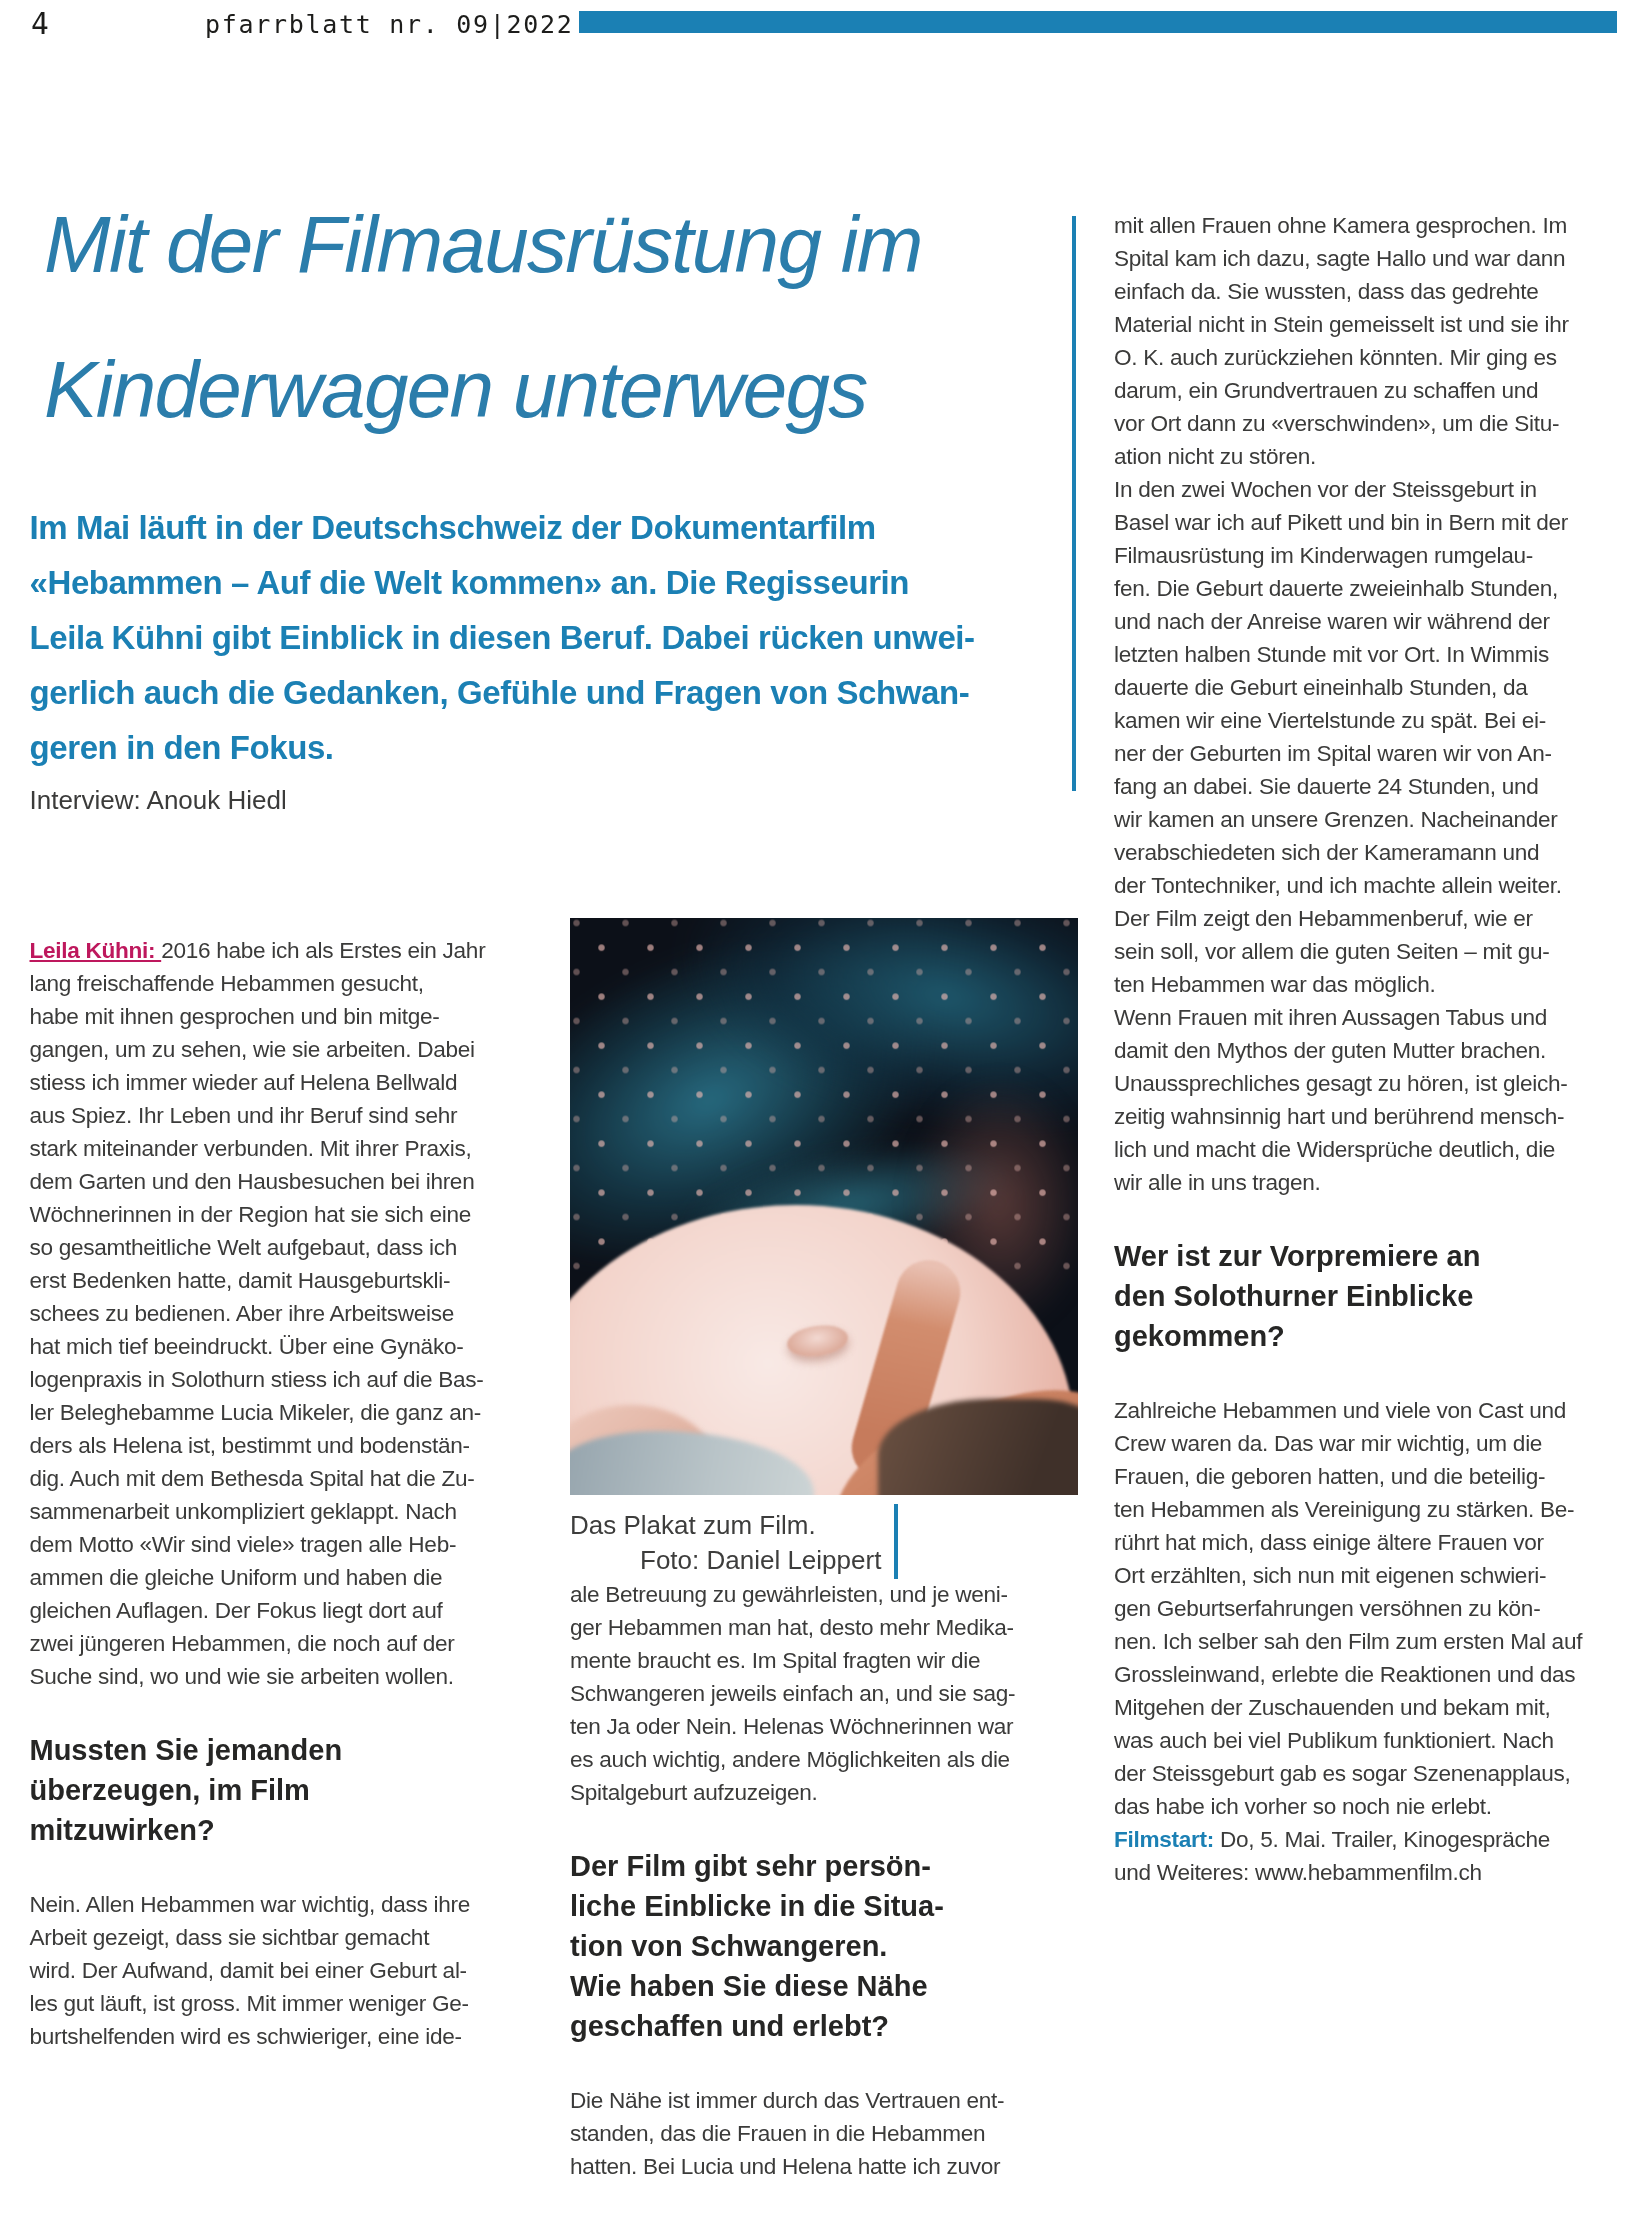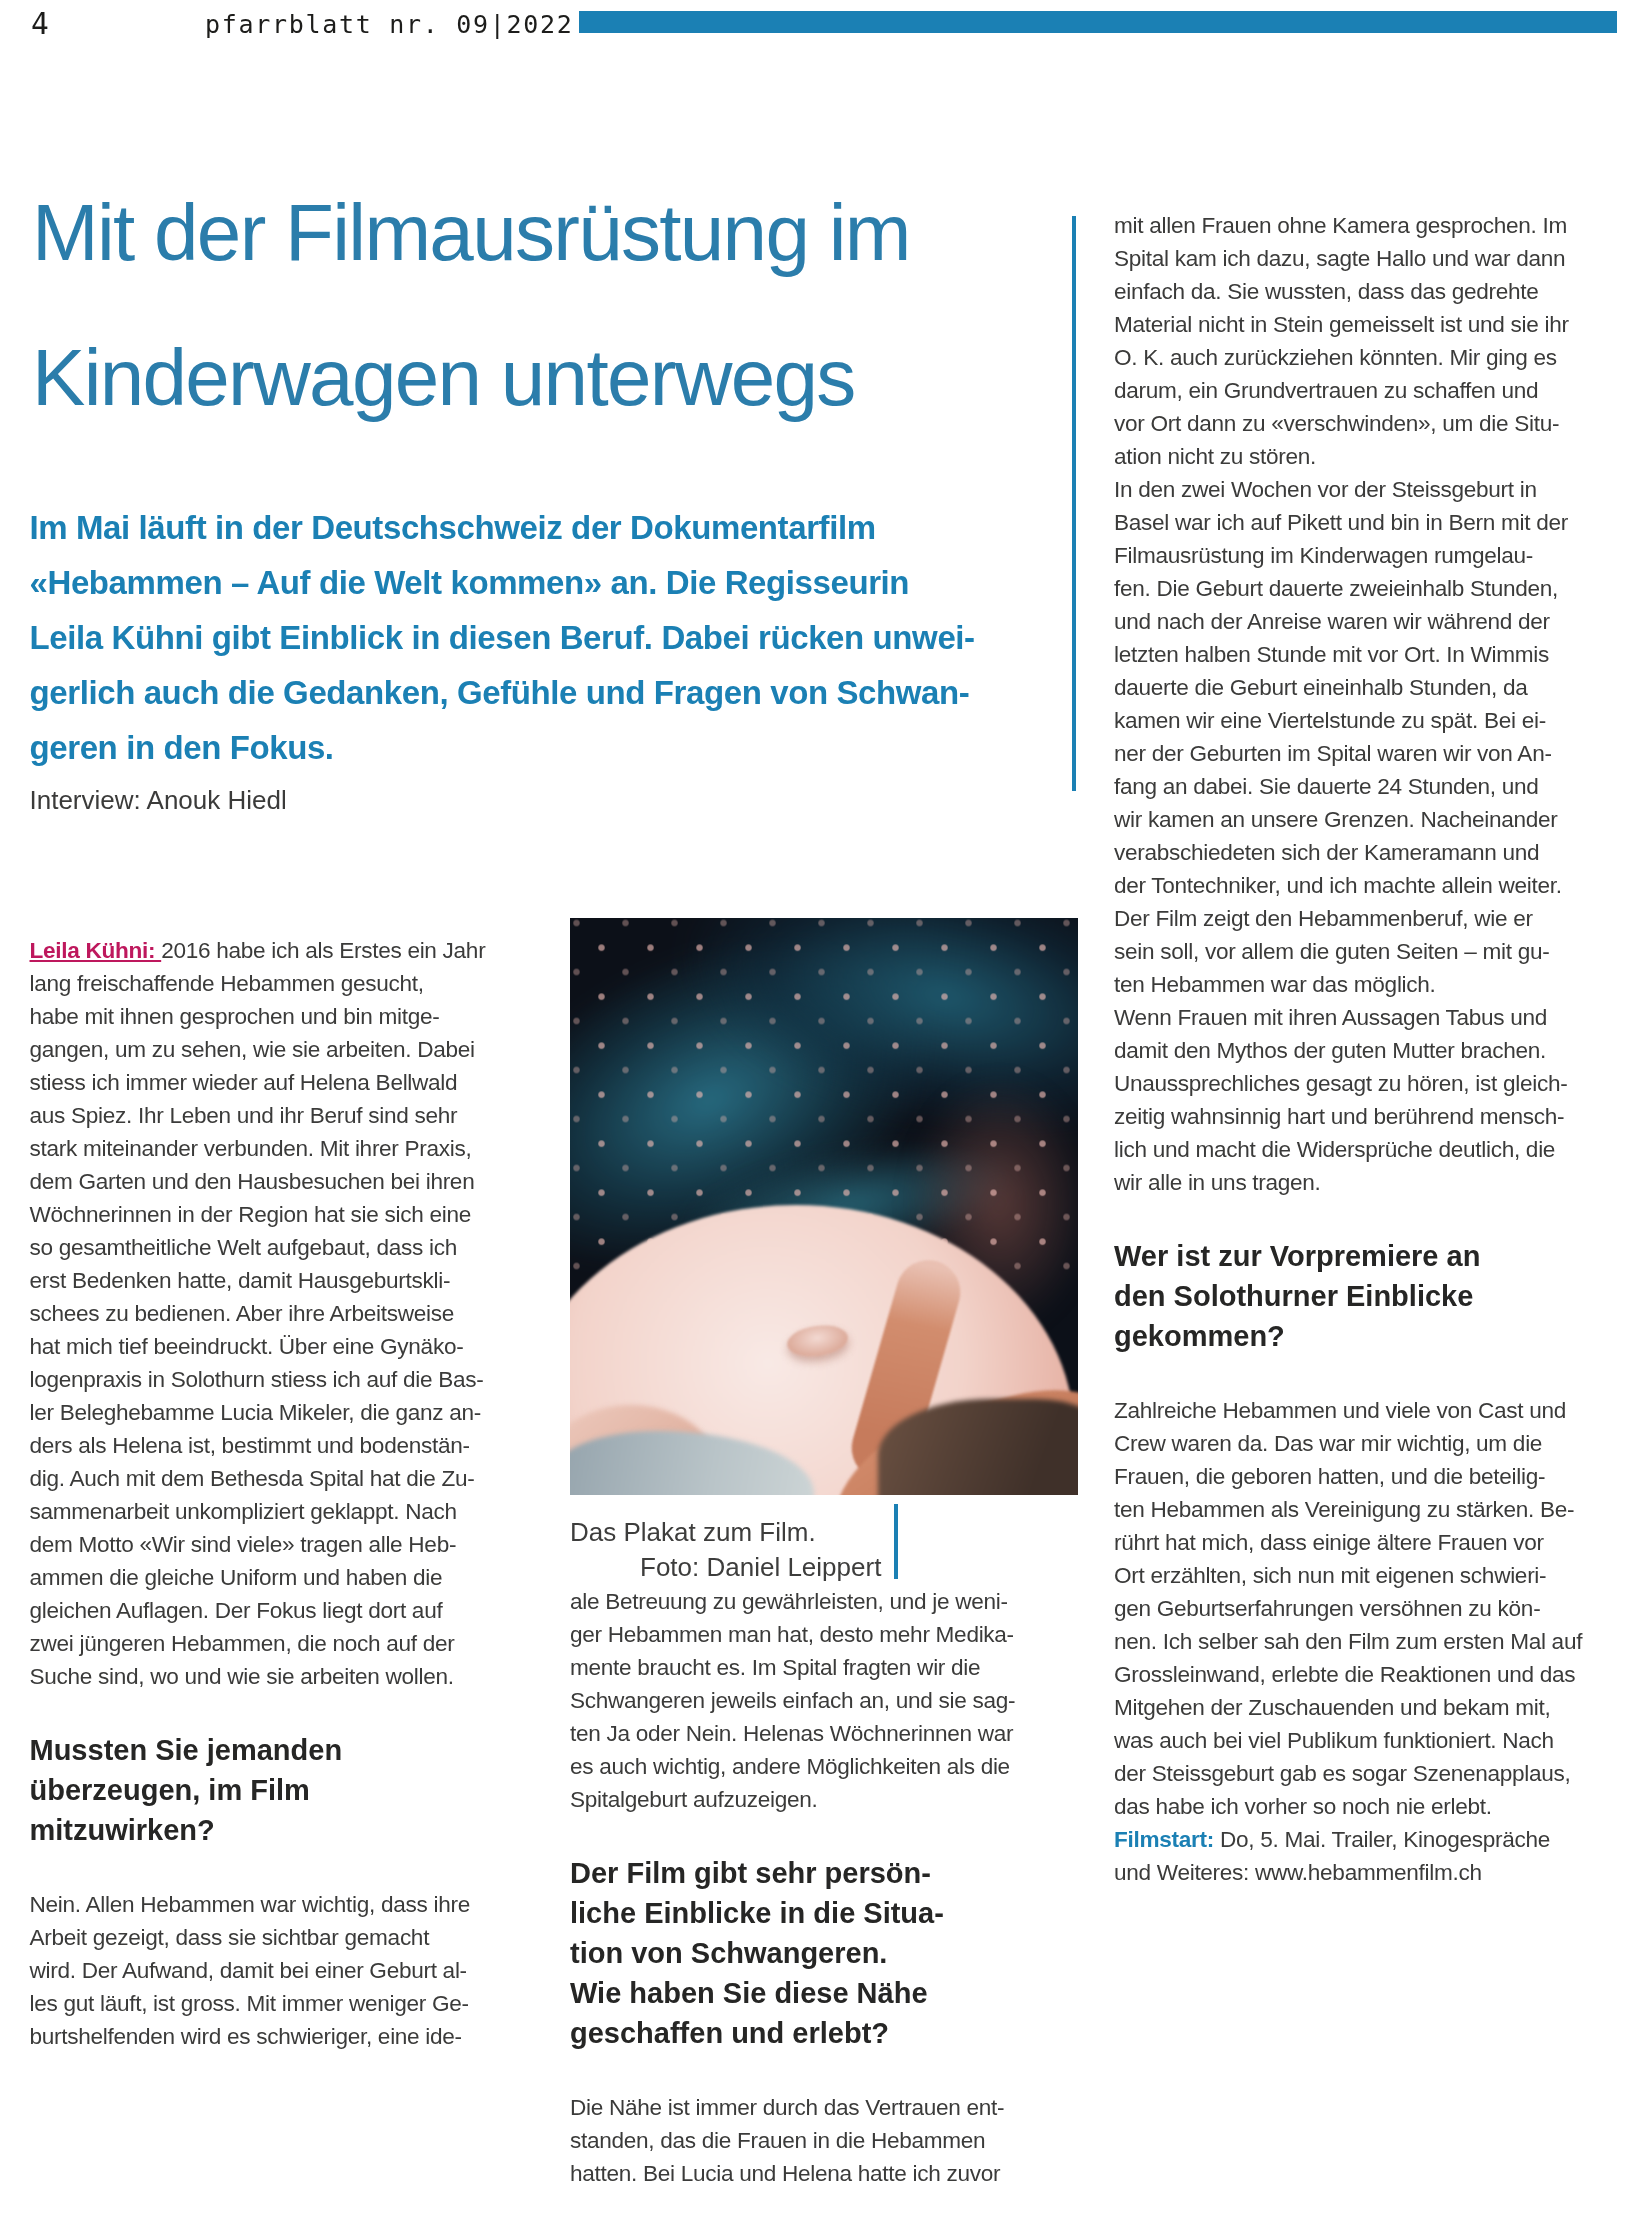--- a/index.html
+++ b/index.html
@@ -94,33 +94,33 @@
     transform:rotate(-14deg); filter:blur(1.7px); }
   .ph-hand2 { position:absolute; left:-26px; top:487px; width:174px; height:130px;
     border-radius:50%; background:linear-gradient(140deg, #edcabe, #d8a18c); filter:blur(2.6px); }
   .ph-sleeve-left { position:absolute; left:-17.4px; top:513px; width:261px; height:104px;
     border-radius:40% 60% 20% 20%; background:linear-gradient(100deg, #93a2ab, #b9c4c8 60%, #cdd5d6);
     filter:blur(2.6px); }
   .ph-sleeve-right { position:absolute; right:-26px; bottom:-17.4px; width:226px; height:113px;
     border-radius:50% 30% 0 0; background:linear-gradient(110deg, #6b5142, #3f3029 70%);
     filter:blur(2.6px); }
   
-  .caption { margin-top:20px; font-size:26px; line-height:35px; color:#3d3d3c; }
+  .caption { margin-top:13px; font-size:26px; line-height:35px; color:#3d3d3c; }
   .caption .cap2 { padding-left:70px; }
 </style>
 </head>
 <body>
 
 <div class="page">
 
   <div class="pagenum">4</div>
   <div class="journal">pfarrblatt nr. 09|2022</div>
   <div class="header-bar"></div>
 
-  <h1 class="headline" style="margin:4px;">Mit der Filmausrüstung im
+  <h1 class="headline" style="margin:16px;font-style:italic;">Mit der Filmausrüstung im
 Kinderwagen unterwegs</h1>
   <div class="lede">Im Mai läuft in der Deutschschweiz der Dokumentarfilm
 «Hebammen – Auf die Welt kommen» an. Die Regisseurin
 Leila Kühni gibt Einblick in diesen Beruf. Dabei rücken unwei-
 gerlich auch die Gedanken, Gefühle und Fragen von Schwan-
 geren in den Fokus.</div>
   <div class="byline">Interview: Anouk Hiedl</div>
 
   <div class="vrule-main"></div>
   <div class="vrule-caption"></div>

